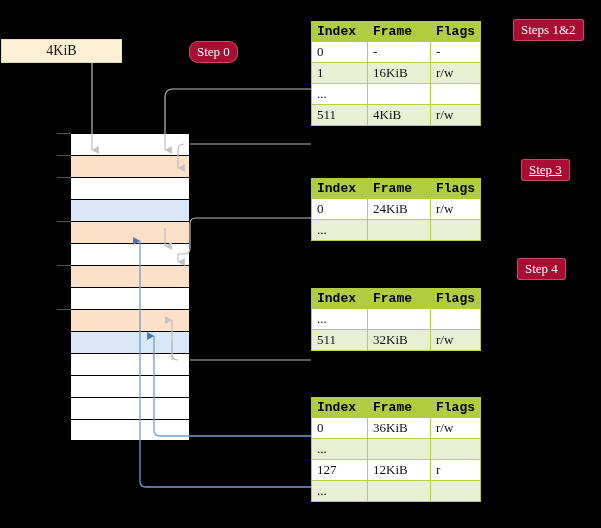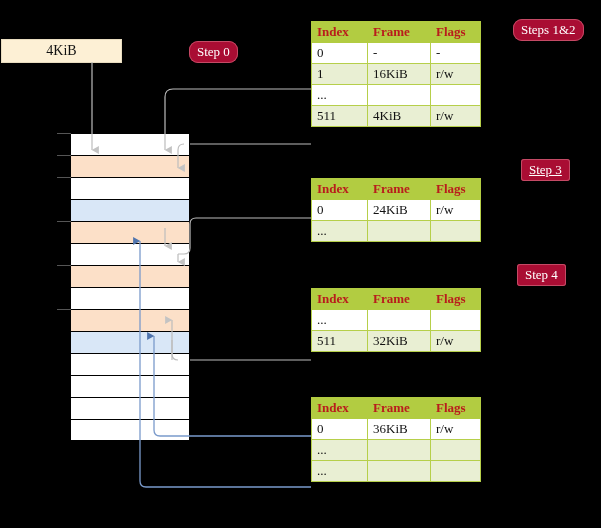--- a/index.html
+++ b/index.html
@@ -20,22 +20,22 @@
           color:#111;font-size:14px;display:flex;align-items:center;
           justify-content:center;}
 
   
   .ptable{position:absolute;border-collapse:collapse;
           background:#ffffff;font-size:13px;color:#111;
           border:1px solid #b6cf4a;}
   .ptable td,.ptable th{border:1px solid #b6cf4a;padding:2px 5px;
           height:20px;box-sizing:border-box;text-align:left;
           font-weight:normal;white-space:nowrap;}
-  .ptable th{background:#b2cc41;color:#b91c1c;font-weight:bold;
-          border:1px solid #b2cc41;}
+  .ptable th{background:#b2cc41;color:#000000;font-weight:bold;
+          border:1px solid #b2cc41;font-family:Liberation Mono, monospace;}
   .ptable tr.alt td{background:#e9efd3;}
   .ptable tr.white td{background:#ffffff;}
   .ptable td.hl{background:#faf79b;}
   .c-index{width:56px;}
   .c-frame{width:63px;}
   .c-flags{width:50px;}
 
   
   .memcol{position:absolute;left:70px;top:133px;width:120px;}
   .memrow{height:22px;box-sizing:border-box;
@@ -124,27 +124,27 @@
 
       <path d="M311,436 L160,436 Q154,436 154,430 L154,336" marker-end="url(#ablue)"></path>
 
       <path d="M311,487 L146,487 Q140,487 140,481 L140,241" marker-end="url(#ablue)"></path>
     </g>
   </svg>
 
   <div class="badge" style="left:189px;top:41px;border-radius:9px;">
     <span>Step 0</span>
   </div>
-  <div class="badge" style="left:513px;top:19px;border-radius:9px;">
+  <div class="badge" style="left:513px;top:19px;">
     <span>Steps 1&amp;2</span>
   </div>
   <div class="badge" style="left:521px;top:159px;text-decoration:underline;">
     <span>Step 3</span>
   </div>
-  <div class="badge" style="left:517px;top:264px;">
+  <div class="badge" style="left:517px;top:258px;">
     <span>Step 4</span>
   </div>
 
   <div id="tables-host">
       <table class="ptable" style="left: 311px; top: 21px;">
         <thead>
           <tr>
             <th class="c-index">Index</th>
             <th class="c-frame">Frame</th>
             <th class="c-flags">Flags</th>
@@ -227,20 +227,25 @@
           <tr class="white">
             <td class="c-index">0</td>
             <td class="c-frame">36KiB</td>
             <td class="c-flags">r/w</td>
           </tr>
           <tr class="alt">
             <td class="c-index">...</td>
             <td class="c-frame"></td>
             <td class="c-flags"></td>
           </tr>
+          <tr class="white">
+            <td class="c-index">127</td>
+            <td class="c-frame">12KiB</td>
+            <td class="c-flags">r</td>
+          </tr>
           <tr class="alt">
             <td class="c-index">...</td>
             <td class="c-frame"></td>
             <td class="c-flags"></td>
           </tr>
         </tbody>
       </table>
     </div>
 
 </div>

